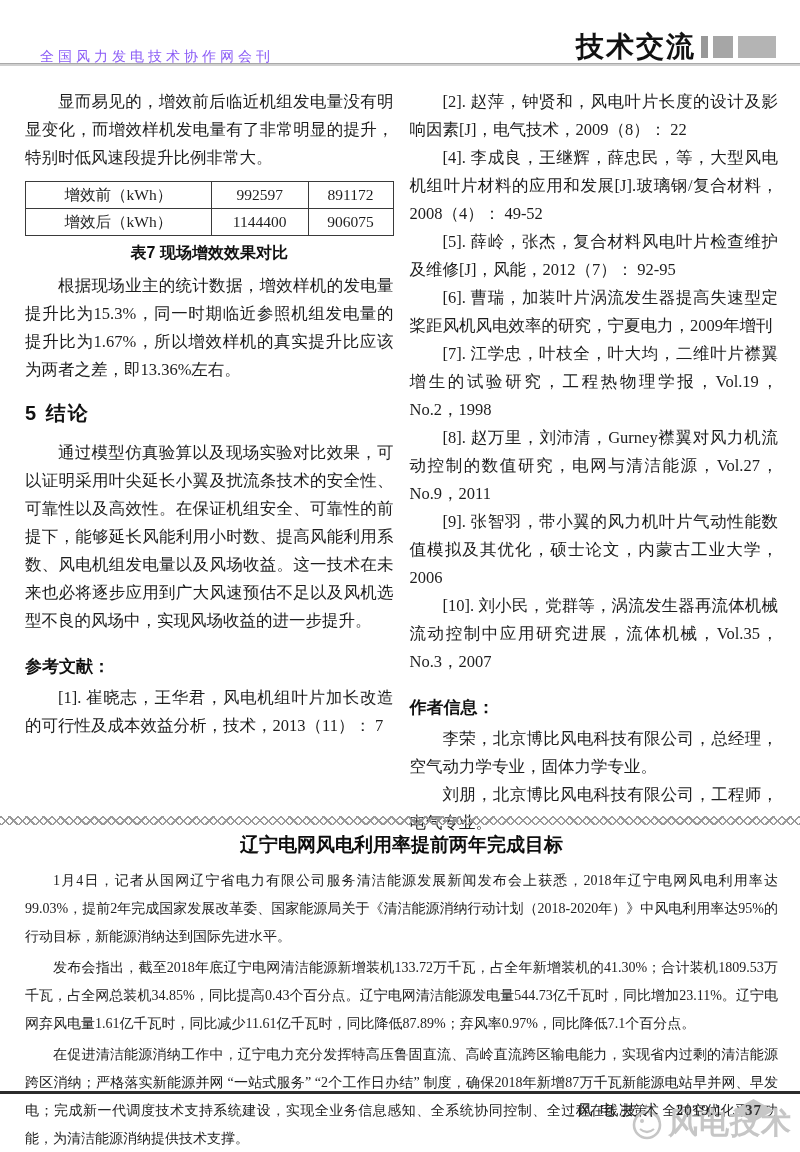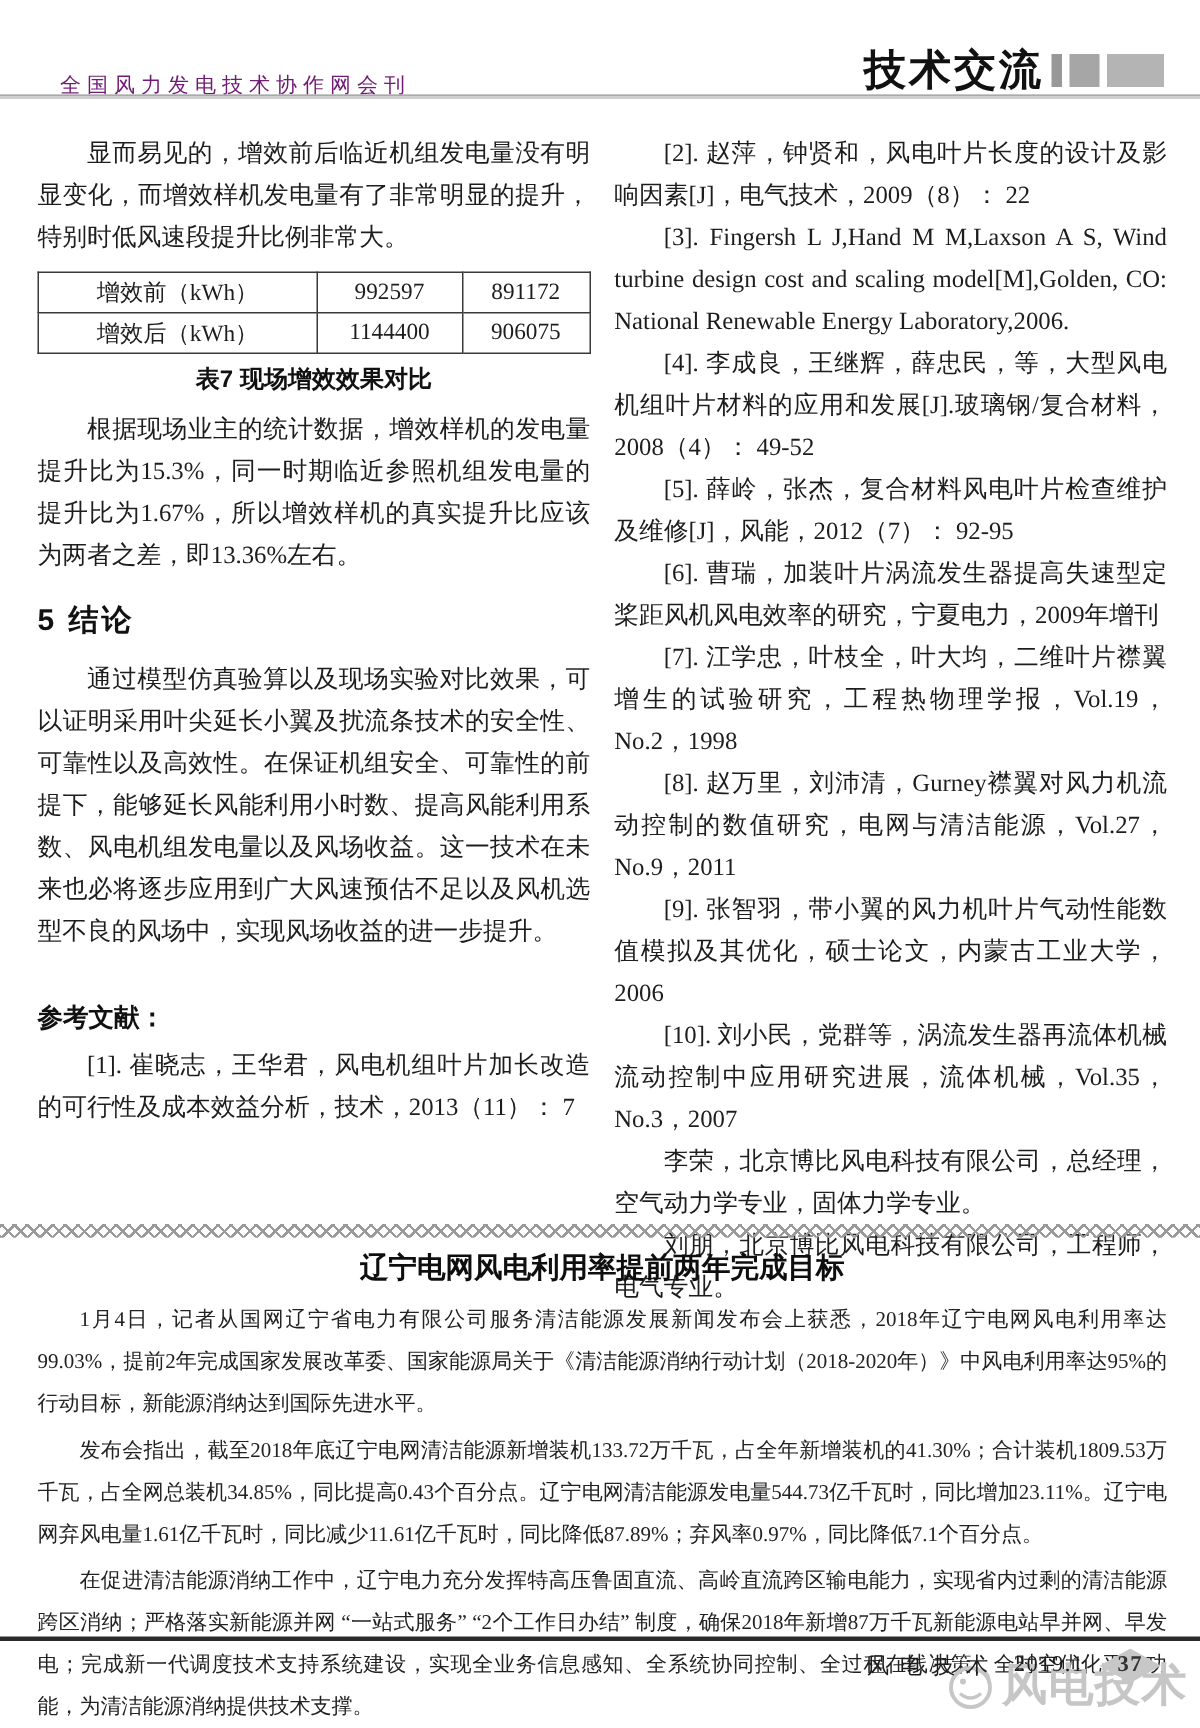--- a/index.html
+++ b/index.html
@@ -5,21 +5,21 @@
   * { box-sizing: border-box; }
   html,body { margin:0; padding:0; background:#dcdcdc; }
   .page {
     position:relative; width:800px; height:1152px; margin:0 auto;
     background:#ffffff; overflow:hidden;
     font-family:"Liberation Serif","DejaVu Serif",serif; color:#1d1d1d;
   }
   
   .header { position:absolute; top:28px; left:40px; right:24px;
     display:flex; justify-content:space-between; align-items:flex-end; }
-  .journal-name { font-size:14px; letter-spacing:4px; color:#701a75; }
+  .journal-name { font-size:14px; letter-spacing:4px; color:#8b5cf6; }
   .section-badge { display:flex; align-items:center; gap:5px; }
   .section-badge .label {
     font-family:"Liberation Sans","DejaVu Sans",sans-serif;
     font-weight:bold; font-size:28px; letter-spacing:2px; color:#111;
   }
   .accent-bar { display:inline-block; height:22px; }
   .accent-bar.b1 { width:7px;  background:#989898; }
   .accent-bar.b2 { width:20px; background:#a6a6a6; }
   .accent-bar.b3 { width:38px; background:#b4b4b4; }
   .header-divider { position:absolute; top:63px; left:0; right:0;
@@ -34,21 +34,21 @@
   
   table.effect { width:100%; border-collapse:collapse; margin:9px 0 0;
     font-size:15.5px; }
   table.effect td { border:1.4px solid #3a3a3a; height:27px;
     text-align:center; padding:0 2px; }
   .table-caption { text-align:center; font-family:"Liberation Sans","DejaVu Sans",sans-serif;
     font-weight:bold; font-size:16px; margin:7px 0 8px; color:#111; }
   .section-heading { font-family:"Liberation Sans","DejaVu Sans",sans-serif;
     font-size:20px; font-weight:bold; margin:16px 0 12px; letter-spacing:2px; color:#111; }
   .refs-heading { font-family:Liberation Serif, serif;
-    font-weight:bold; font-size:17px; margin:32px 0 6px; color:#111; }
+    font-weight:bold; font-size:17px; margin:20px 0 6px; color:#111; }
   
   .news-divider { position:absolute; top:816px; left:0; right:0; height:9px;
     background:
       repeating-linear-gradient(45deg,  #9a9a9a 0 1.6px, transparent 1.6px 6px),
       repeating-linear-gradient(-45deg, #9a9a9a 0 1.6px, transparent 1.6px 6px);
   }
   .news { position:absolute; top:832px; left:25px; right:22px; }
   .news-title { text-align:center; font-family:"Liberation Sans","DejaVu Sans",sans-serif;
     font-size:19px; font-weight:bold; margin:0 0 9px; color:#0e0e0e; }
   .news p { font-size:14px; line-height:28px; text-indent:2em;
@@ -112,29 +112,29 @@
       <h2 class="section-heading">5 结论</h2>
 
       <p class="body indent">通过模型仿真验算以及现场实验对比效果，可以证明采用叶尖延长小翼及扰流条技术的安全性、可靠性以及高效性。在保证机组安全、可靠性的前提下，能够延长风能利用小时数、提高风能利用系数、风电机组发电量以及风场收益。这一技术在未来也必将逐步应用到广大风速预估不足以及风机选型不良的风场中，实现风场收益的进一步提升。</p>
 
       <div class="refs-heading">参考文献：</div>
       <p class="body indent refpara">[1]. 崔晓志，王华君，风电机组叶片加长改造的可行性及成本效益分析，技术，2013（11）： 7</p>
     </section>
 
     <section class="col">
       <p class="body indent refpara">[2]. 赵萍，钟贤和，风电叶片长度的设计及影响因素[J]，电气技术，2009（8）： 22</p>
-      <p class="body indent refpara">[3]. Fingersh L J,Hand M M,Laxson A S, Wind turbine design cost and scaling model[M],Golden, CO: National Renewable Energy Laboratory,2006.</p>
       <p class="body indent refpara">[4]. 李成良，王继辉，薛忠民，等，大型风电机组叶片材料的应用和发展[J].玻璃钢/复合材料，2008（4）： 49-52</p>
       <p class="body indent refpara">[5]. 薛岭，张杰，复合材料风电叶片检查维护及维修[J]，风能，2012（7）： 92-95</p>
       <p class="body indent refpara">[6]. 曹瑞，加装叶片涡流发生器提高失速型定桨距风机风电效率的研究，宁夏电力，2009年增刊</p>
       <p class="body indent refpara">[7]. 江学忠，叶枝全，叶大均，二维叶片襟翼增生的试验研究，工程热物理学报，Vol.19，No.2，1998</p>
       <p class="body indent refpara">[8]. 赵万里，刘沛清，Gurney襟翼对风力机流动控制的数值研究，电网与清洁能源，Vol.27，No.9，2011</p>
       <p class="body indent refpara">[9]. 张智羽，带小翼的风力机叶片气动性能数值模拟及其优化，硕士论文，内蒙古工业大学，2006</p>
       <p class="body indent refpara">[10]. 刘小民，党群等，涡流发生器再流体机械流动控制中应用研究进展，流体机械，Vol.35，No.3，2007</p>
 
+      <div class="refs-heading">作者信息：</div>
       <p class="body indent refpara">李荣，北京博比风电科技有限公司，总经理，空气动力学专业，固体力学专业。</p>
       <p class="body indent refpara">刘朋，北京博比风电科技有限公司，工程师，电气专业。</p>
     </section>
   </div>
 
   <div class="news-divider"></div>
   <section class="news">
     <h3 class="news-title">辽宁电网风电利用率提前两年完成目标</h3>
     <p>1月4日，记者从国网辽宁省电力有限公司服务清洁能源发展新闻发布会上获悉，2018年辽宁电网风电利用率达99.03%，提前2年完成国家发展改革委、国家能源局关于《清洁能源消纳行动计划（2018-2020年）》中风电利用率达95%的行动目标，新能源消纳达到国际先进水平。</p>
     <p>发布会指出，截至2018年底辽宁电网清洁能源新增装机133.72万千瓦，占全年新增装机的41.30%；合计装机1809.53万千瓦，占全网总装机34.85%，同比提高0.43个百分点。辽宁电网清洁能源发电量544.73亿千瓦时，同比增加23.11%。辽宁电网弃风电量1.61亿千瓦时，同比减少11.61亿千瓦时，同比降低87.89%；弃风率0.97%，同比降低7.1个百分点。</p>

